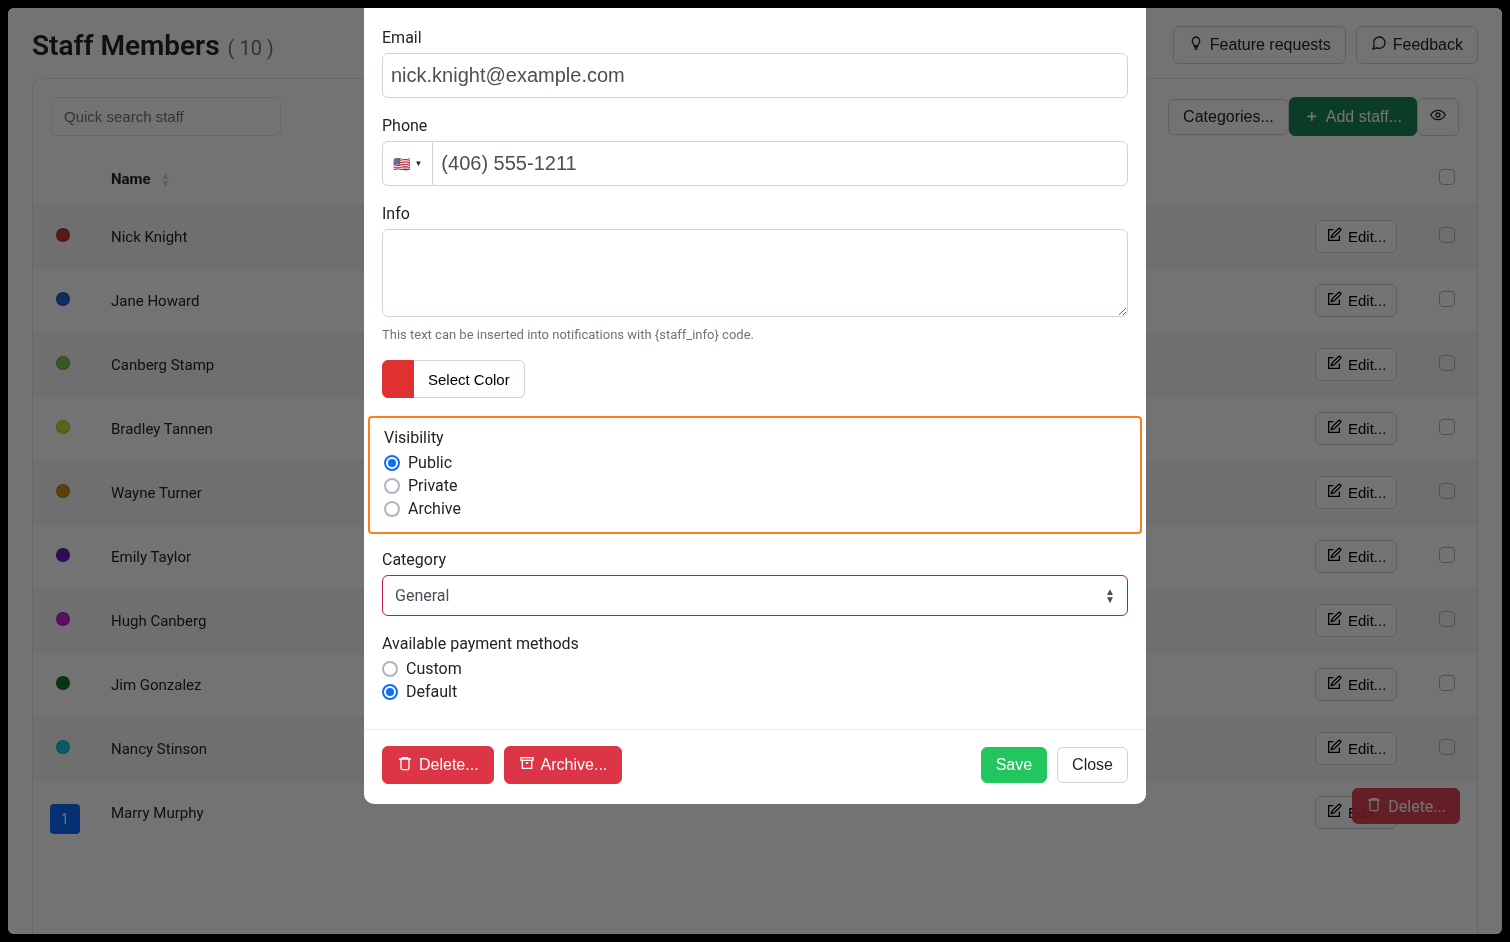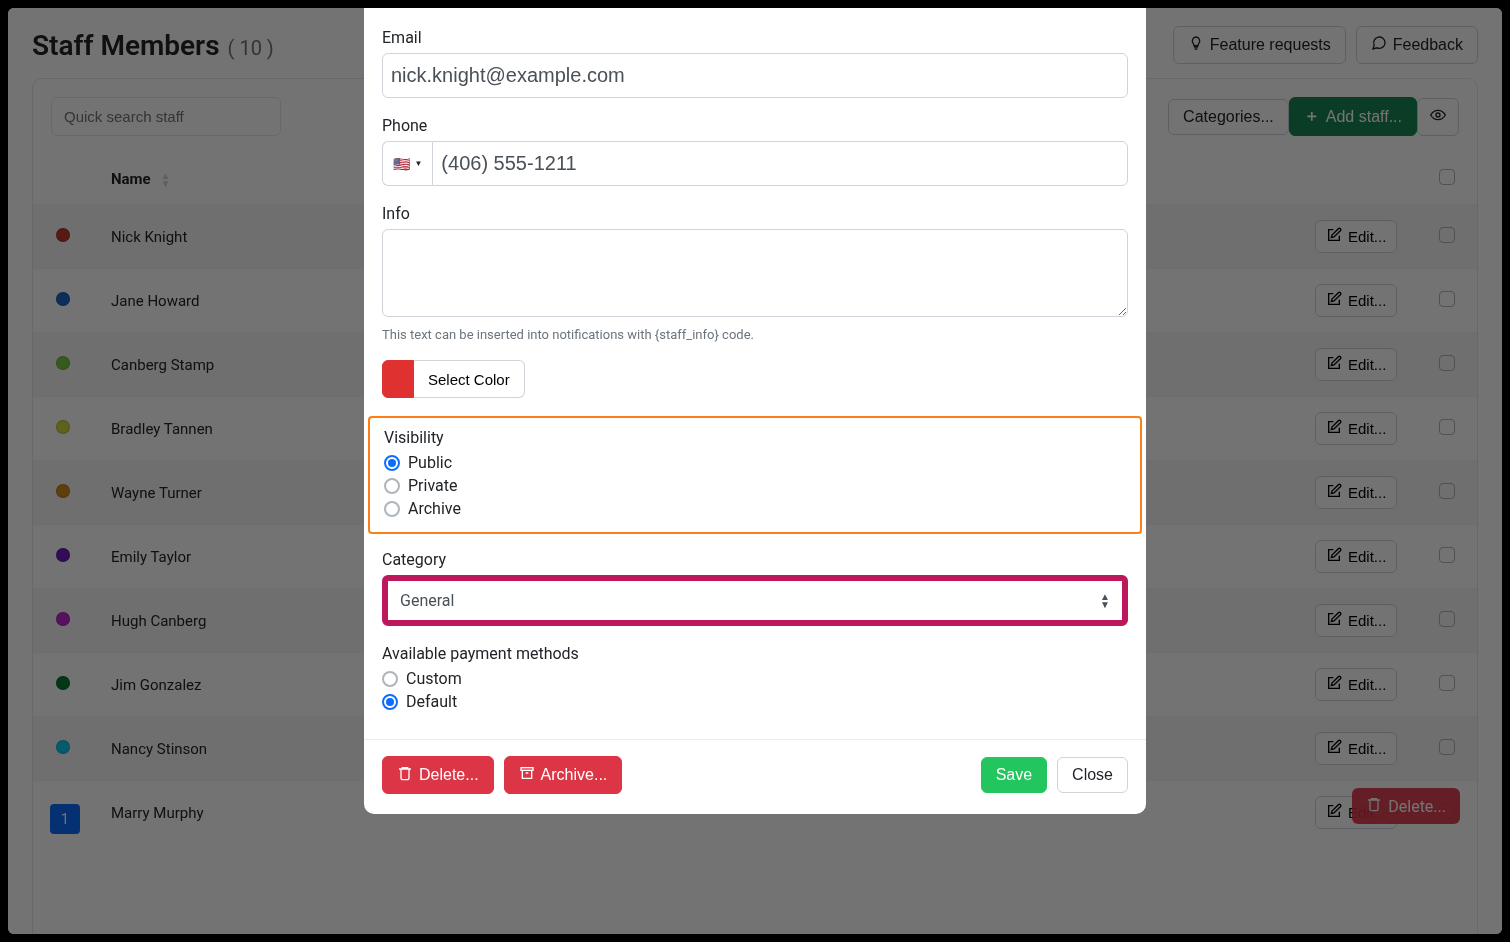--- a/index.html
+++ b/index.html
@@ -132,21 +132,21 @@
   }
   .radio-row { display:flex; align-items:center; gap:8px; margin: 4px 0; font-size:16px;}
   .radio-dot {
     width:16px; height:16px; border-radius:50%;
     border:2px solid #adb5bd; display:inline-flex;
     align-items:center; justify-content:center; background:#fff;
   }
   .radio-dot.checked { border-color:#0d6efd; }
   .radio-dot.checked::after { content:""; width:8px; height:8px; border-radius:50%; background:#0d6efd; }
   .select-control {
-    width:100%; border:6px solid #be185d; border-radius:6px;
+    width:100%; border:1px solid #be185d; border-radius:6px;
     padding:10px 12px; font-size:16px; color:#495057;
     display:flex; justify-content:space-between; align-items:center; background:#fff;
   }
   .sort-caret { font-size:10px; color:#495057; line-height:8px; }
   .modal-footer {
     border-top: 1px solid #e9ecef;
     padding: 16px 18px 20px 18px;
     display:flex; justify-content:space-between; align-items:center;
   }
   .footer-left, .footer-right { display:flex; gap:10px; }

